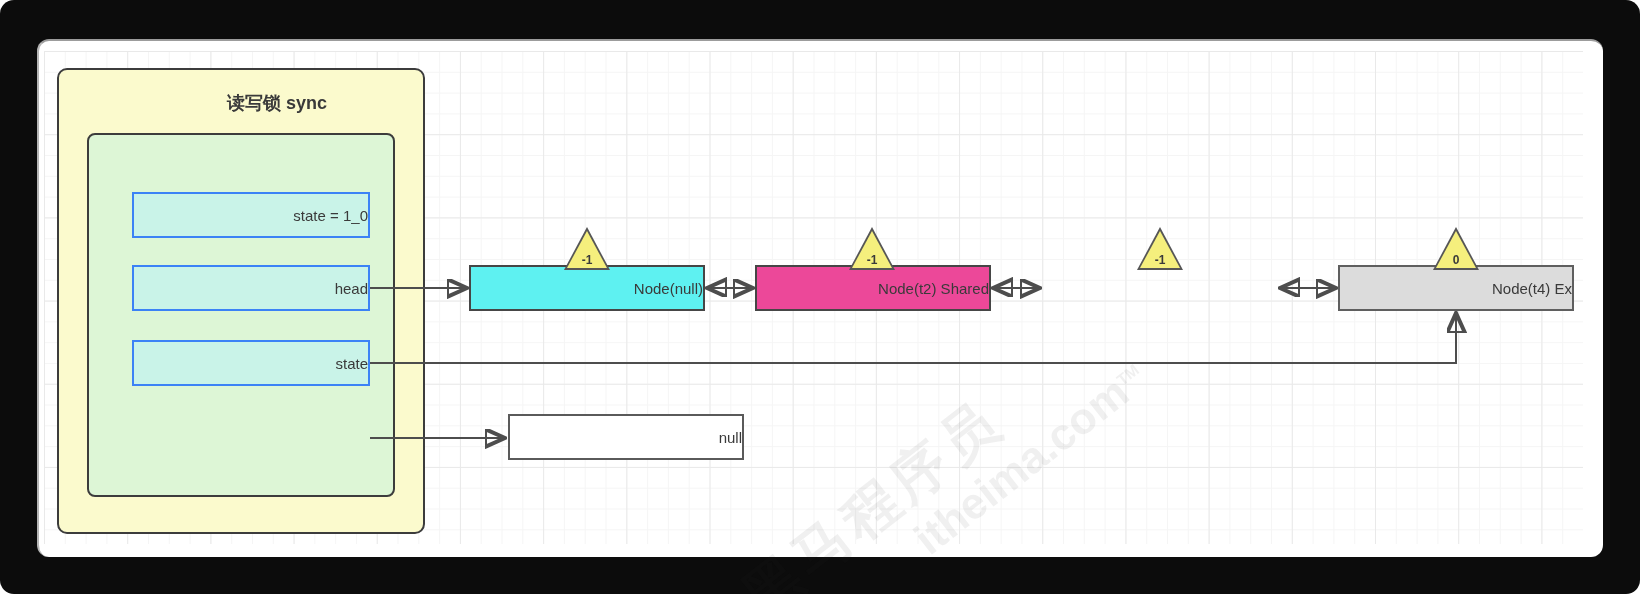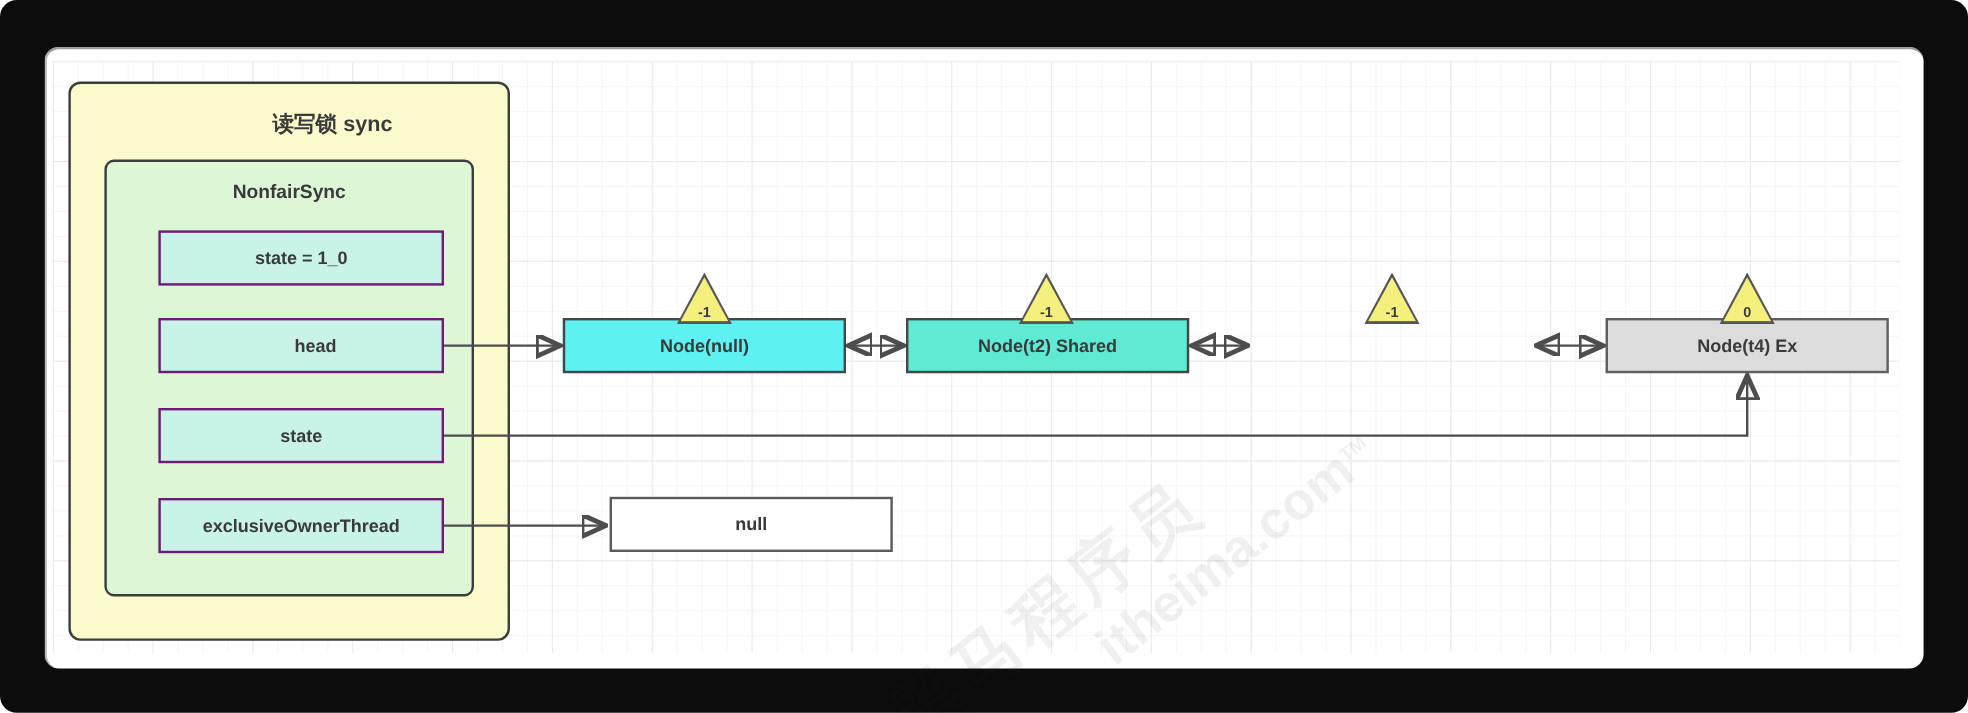--- a/index.html
+++ b/index.html
@@ -12,22 +12,22 @@
             border-top:2px solid #9c9c9c; border-left:2px solid #b5b5b5; }
   #grid { position:absolute; left:5px; top:10px; right:20px; bottom:13px;
           background-image:
             linear-gradient(to right,#e9e9e9 1px,transparent 1px),
             linear-gradient(to bottom,#e9e9e9 1px,transparent 1px),
             linear-gradient(to right,#f5f5f5 1px,transparent 1px),
             linear-gradient(to bottom,#f5f5f5 1px,transparent 1px);
           background-size:83.2px 83.2px,83.2px 83.2px,20.8px 20.8px,20.8px 20.8px; }
 
   .abs { position:absolute; }
-  .shape { border:2px solid #701a75; display:flex; align-items:center; justify-content:center;
-           color:#3a3a3a; font-weight:bold; }
+  .shape { border:2px solid #3b82f6; display:flex; align-items:center; justify-content:flex-end;
+           color:#3a3a3a; font-weight:normal; }
 
   #syncBox   { left:18px; top:27px; width:368px; height:466px; background:#fbfacd;
                border:2px solid #3c3c3c; border-radius:10px; }
   #syncTitle { left:18px; top:50px; width:368px; text-align:center;
                font-size:18px; font-weight:bold; color:#3a3a3a;margin-left:36px; }
   #nonfairBox   { left:48px; top:92px; width:308px; height:364px; background:#ddf6d6;
                   border:2px solid #3c3c3c; border-radius:8px; }
   #nonfairTitle { left:48px; top:111px; width:308px; text-align:center;
                   font-size:16px; font-weight:bold; color:#3a3a3a; }
 
@@ -69,39 +69,35 @@
 
     <div id="watermark" class="abs">
       <div id="wmCn">黑马程序员</div>
       <div id="wmEn"><span>itheima.com</span><sup>TM</sup></div>
     </div>
 
     <div id="syncBox" class="abs"></div>
     <div id="syncTitle" class="abs">读写锁 sync</div>
 
     <div id="nonfairBox" class="abs"></div>
-    <div id="nonfairTitle" class="abs">NonfairSync</div>
 
     <div id="fState" class="abs shape field">
       <span>state = 1_0</span>
     </div>
     <div id="fHead" class="abs shape field">
       <span>head</span>
     </div>
     <div id="fTail" class="abs shape field">
       <span>state</span>
     </div>
-    <div id="fEot" class="abs shape field">
-      <span>exclusiveOwnerThread</span>
-    </div>
 
     <div id="node1" class="abs shape node node-cyan" style="background-color: rgb(94, 241, 241);">
       <span>Node(null)</span>
     </div>
-    <div id="node2" class="abs shape node node-cyan" style="background-color: #5eead4;">
+    <div id="node2" class="abs shape node node-cyan" style="background-color: #ec4899;">
       <span>Node(t2) Shared</span>
     </div>
     <div id="node4" class="abs shape node node-gray" style="background-color: rgb(220, 220, 220);">
       <span>Node(t4) Ex</span>
     </div>
 
     <div id="tri1" class="abs tri">
       <div class="inner"></div>
       <span class="val">-1</span>
     </div>

